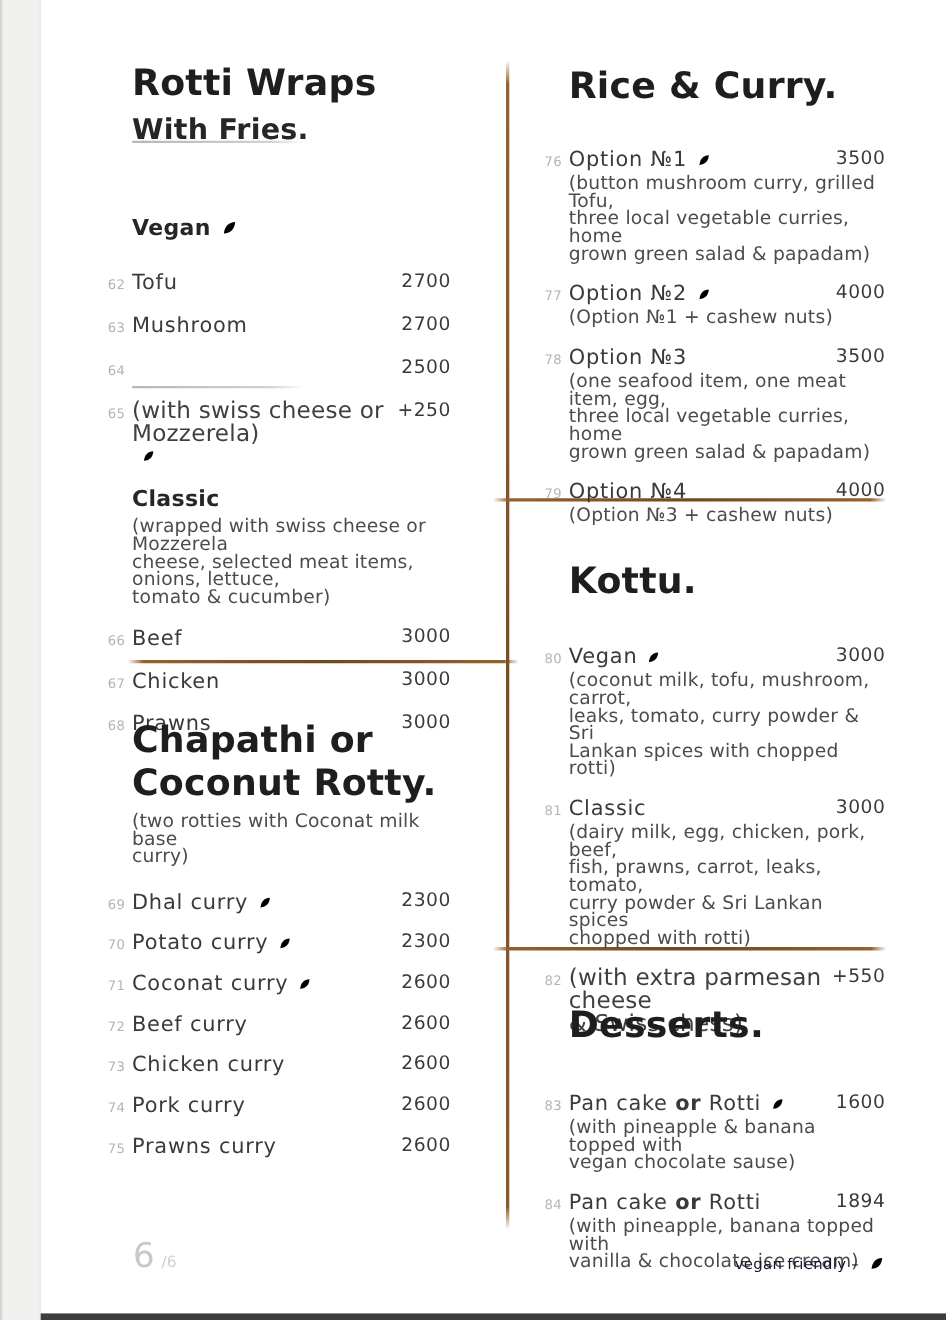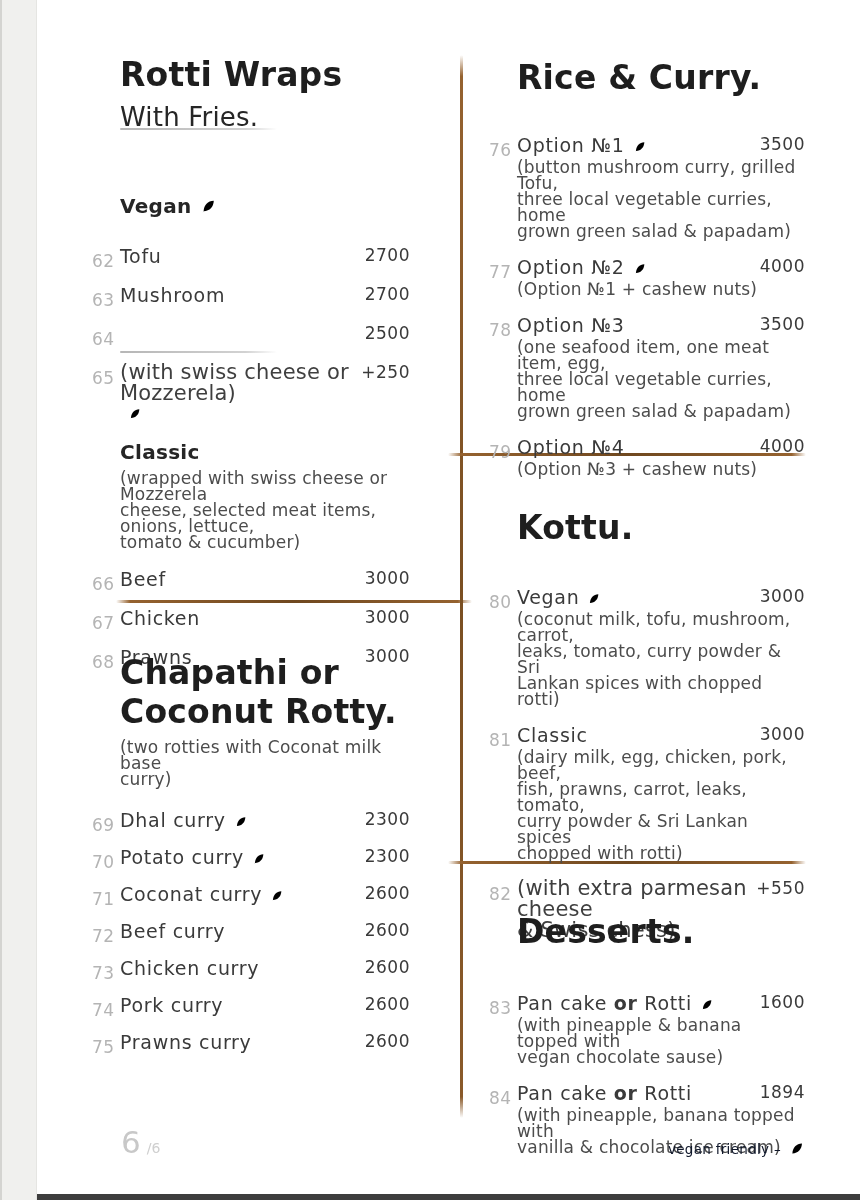--- a/index.html
+++ b/index.html
@@ -26,28 +26,28 @@
     position:absolute; width:3px; border-radius:2px;
     background:linear-gradient(180deg, rgba(138,90,44,0) 0%, #95622f 2%, #7a4f22 50%, #8a5a2a 98%, rgba(138,90,44,0) 100%);
   }
   .thin-gray {
     position:absolute; height:2px; border-radius:1px;
     background:linear-gradient(90deg, #b6b6b6, #d2d2d2 80%, rgba(210,210,210,0));
   }
 
   .section { position:absolute; }
   .h1 { font-size:33px; line-height:40px; font-weight:600; color:#1e1e1e; letter-spacing:0.2px; }
-  .h1 .suffix { font-size:26px; font-weight:400; color:#262626; }
+  .h1 .suffix { font-size:26px; font-weight:700; color:#262626; }
   .glabel { font-size:20px; font-weight:600; color:#262626; letter-spacing:0.3px; }
 
   .items { position:relative; }
   .row { position:relative; min-height:22px; }
   .num {
     position:absolute; left:-28px; top:6px; width:22px; text-align:right;
-    font-size:17px; color:#b4b4b4; letter-spacing:0.4px;
+    font-size:12px; color:#b4b4b4; letter-spacing:0.4px;
   }
   .nm { font-size:19px; color:#3a3a3a; letter-spacing:0.7px; font-weight:500; }
   .nm-small { font-size:21px; letter-spacing:0.2px; font-weight:400; color:#3f3f3f; white-space:pre-line; display:inline-block; line-height:21px; }
   .pr { position:absolute; right:0; top:0; font-size:17px; color:#3a3a3a; letter-spacing:0.5px; font-weight:500; }
   .desc {
     font-size:17px; line-height:16px; color:#4c4c4c; letter-spacing:0.2px;
     white-space:pre-line; margin:3px 0 0 0; font-weight:400;
   }
   .b { font-weight:700; }
 

